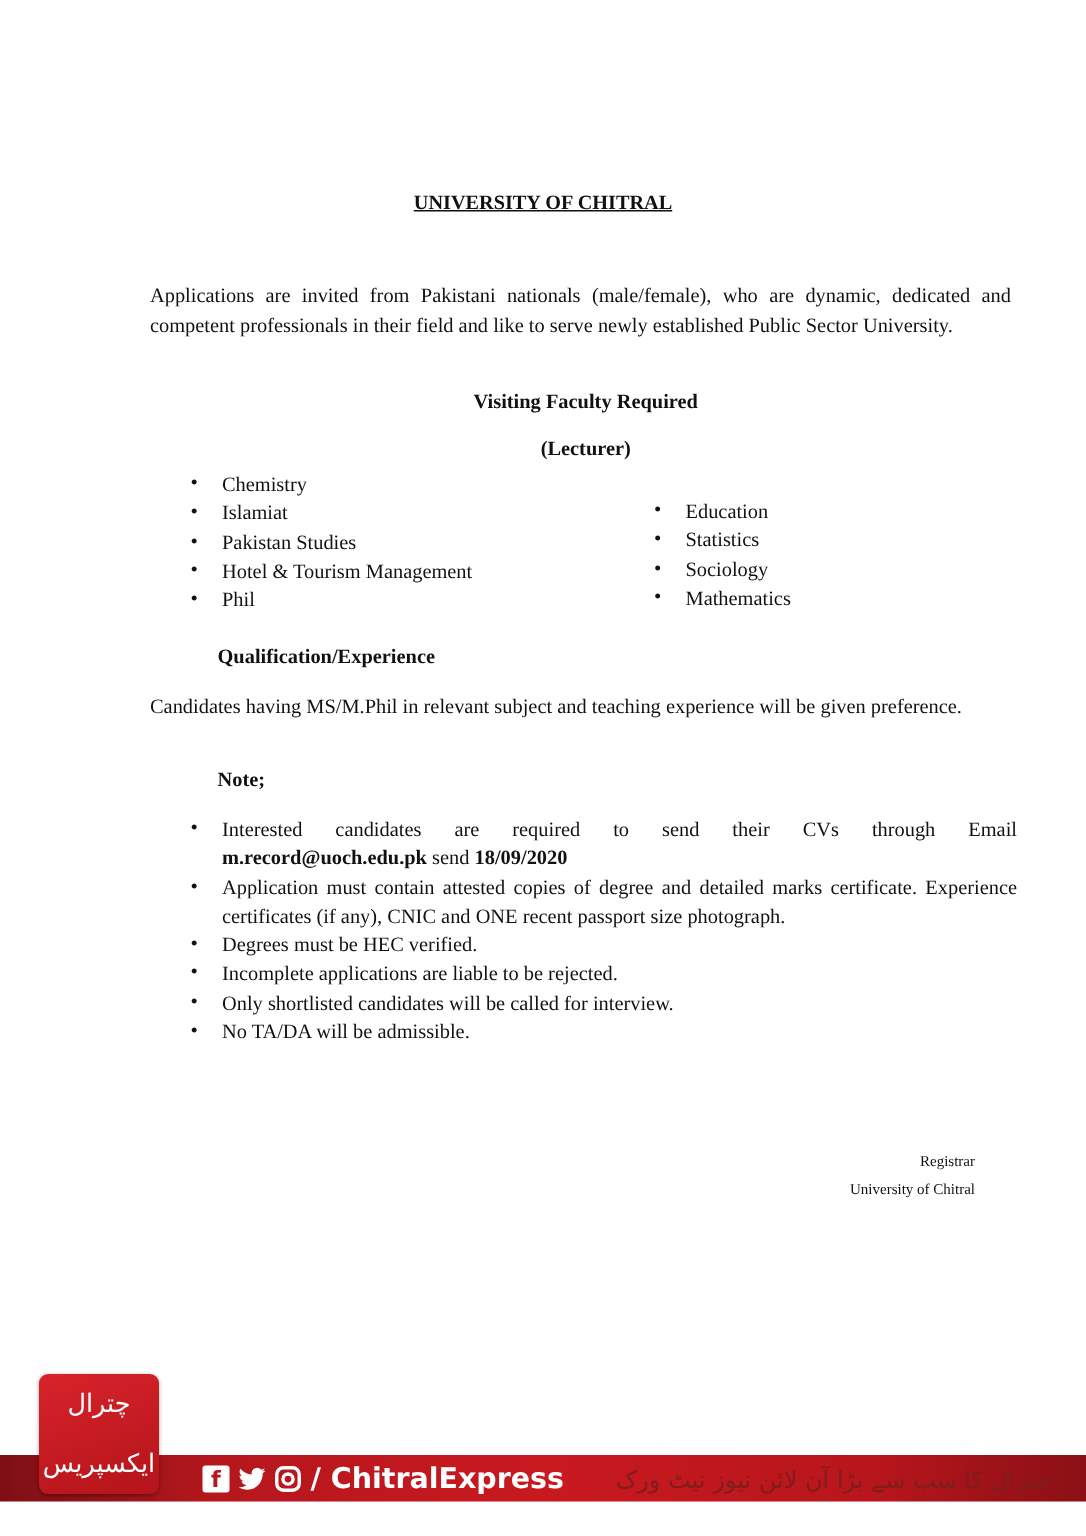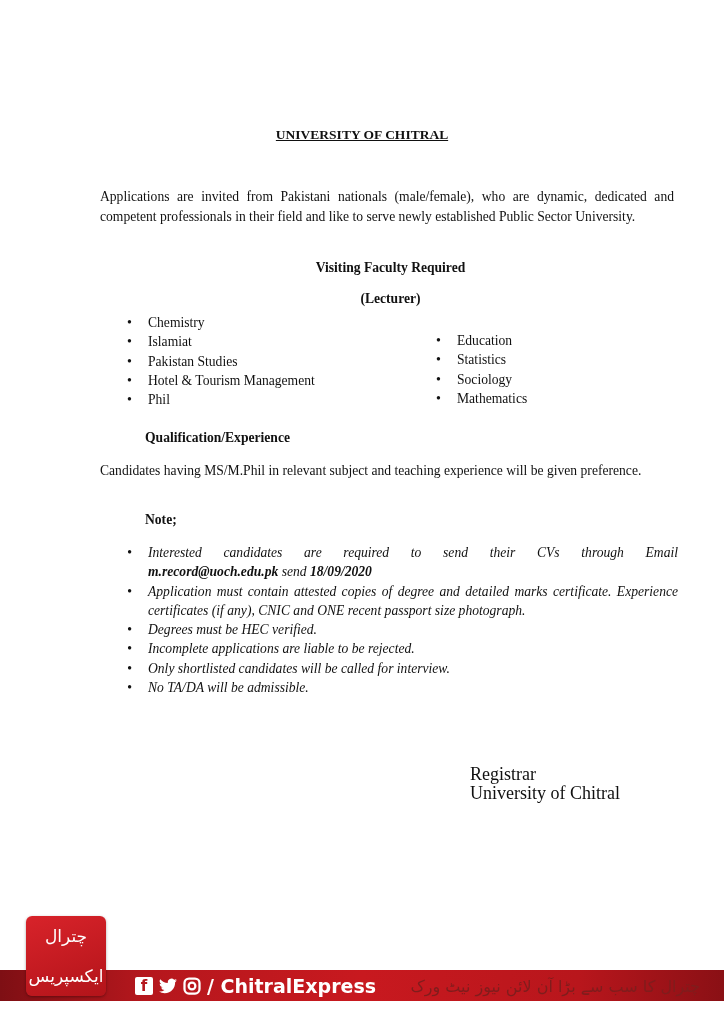--- a/index.html
+++ b/index.html
@@ -9,21 +9,21 @@
   .title { left:0; width:724px; top:127px; text-align:center; font-weight:bold; font-size:13.5px; }
   .title span { text-decoration:underline; }
   .para { left:100px; width:574px; font-size:13.6px; line-height:19.5px; text-align:justify; text-align-last:left; }
   .center-bold { left:0; width:781px; text-align:center; font-weight:bold; font-size:13.6px; }
   .heading { left:104px; font-weight:bold; font-size:13.6px;margin-left:41px; }
   .list { margin:0; padding:0; list-style:none; font-size:13.6px; line-height:19.3px; }
   .list li { position:relative; padding-left:21px; }
   .list li::before { content:"\2022"; position:absolute; left:0; top:0; font-size:14px; }
   .notes { left:127px; width:551px; }
   .notes li { text-align:justify; text-align-last:left; padding-left:21px; }
-  .sig { left:470px; width:180px; text-align:left; font-size:18px; line-height:19px; }
+  .sig { left:470px; width:180px; text-align:right; font-size:10px; line-height:19px; }
   .banner { left:0; top:970px; width:724px; height:31px;
             background:linear-gradient(90deg,#7e0f14 0%,#b5171d 20%,#c8191f 50%,#b8161c 80%,#8a1015 100%); }
   .logo { left:26px; top:916px; width:80px; height:80px; border-radius:6px;
           background:linear-gradient(160deg,#d8232a,#b3141a); box-shadow:0 1px 3px rgba(0,0,0,0.35);
           color:#fff; display:flex; flex-direction:column; align-items:center; justify-content:center;
           font-family:"DejaVu Sans", sans-serif; font-size:17px; line-height:22px;gap:18px; }
   .social { left:135px; top:972px; height:28px; display:flex; align-items:center; gap:6px; color:#fff;
             font-family:"DejaVu Sans", sans-serif; font-weight:bold; font-size:19px; }
   .ic { width:18px; height:18px; display:inline-flex; align-items:center; justify-content:center; }
   .ic-fb { background:#fff; color:#b5171d; border-radius:2px; font-size:15px; font-weight:bold; }
@@ -52,21 +52,21 @@
   <li>Statistics</li>
   <li>Sociology</li>
   <li>Mathematics</li>
 </ul>
 
 <div class="abs heading" style="top:430px;">Qualification/Experience</div>
 <div class="abs para" style="top:461px;">Candidates having MS/M.Phil in relevant subject and teaching experience will be given preference.</div>
 
 <div class="abs heading" style="top:512px;">Note;</div>
 
-<ul class="abs list notes" style="top:543px;font-style:italic;">
+<ul class="abs list notes" style="top:543px;">
   <li>
     <span style="display:block; text-align:justify; text-align-last:justify;">Interested candidates are required to send their CVs through Email</span>
     <b>m.record@uoch.edu.pk</b><span> send </span><b>18/09/2020</b>
   </li>
   <li>Application must contain attested copies of degree and detailed marks certificate. Experience certificates (if any), CNIC and ONE recent passport size photograph.</li>
   <li>Degrees must be HEC verified.</li>
   <li>Incomplete applications are liable to be rejected.</li>
   <li>Only shortlisted candidates will be called for interview.</li>
   <li>No TA/DA will be admissible.</li>
 </ul>

